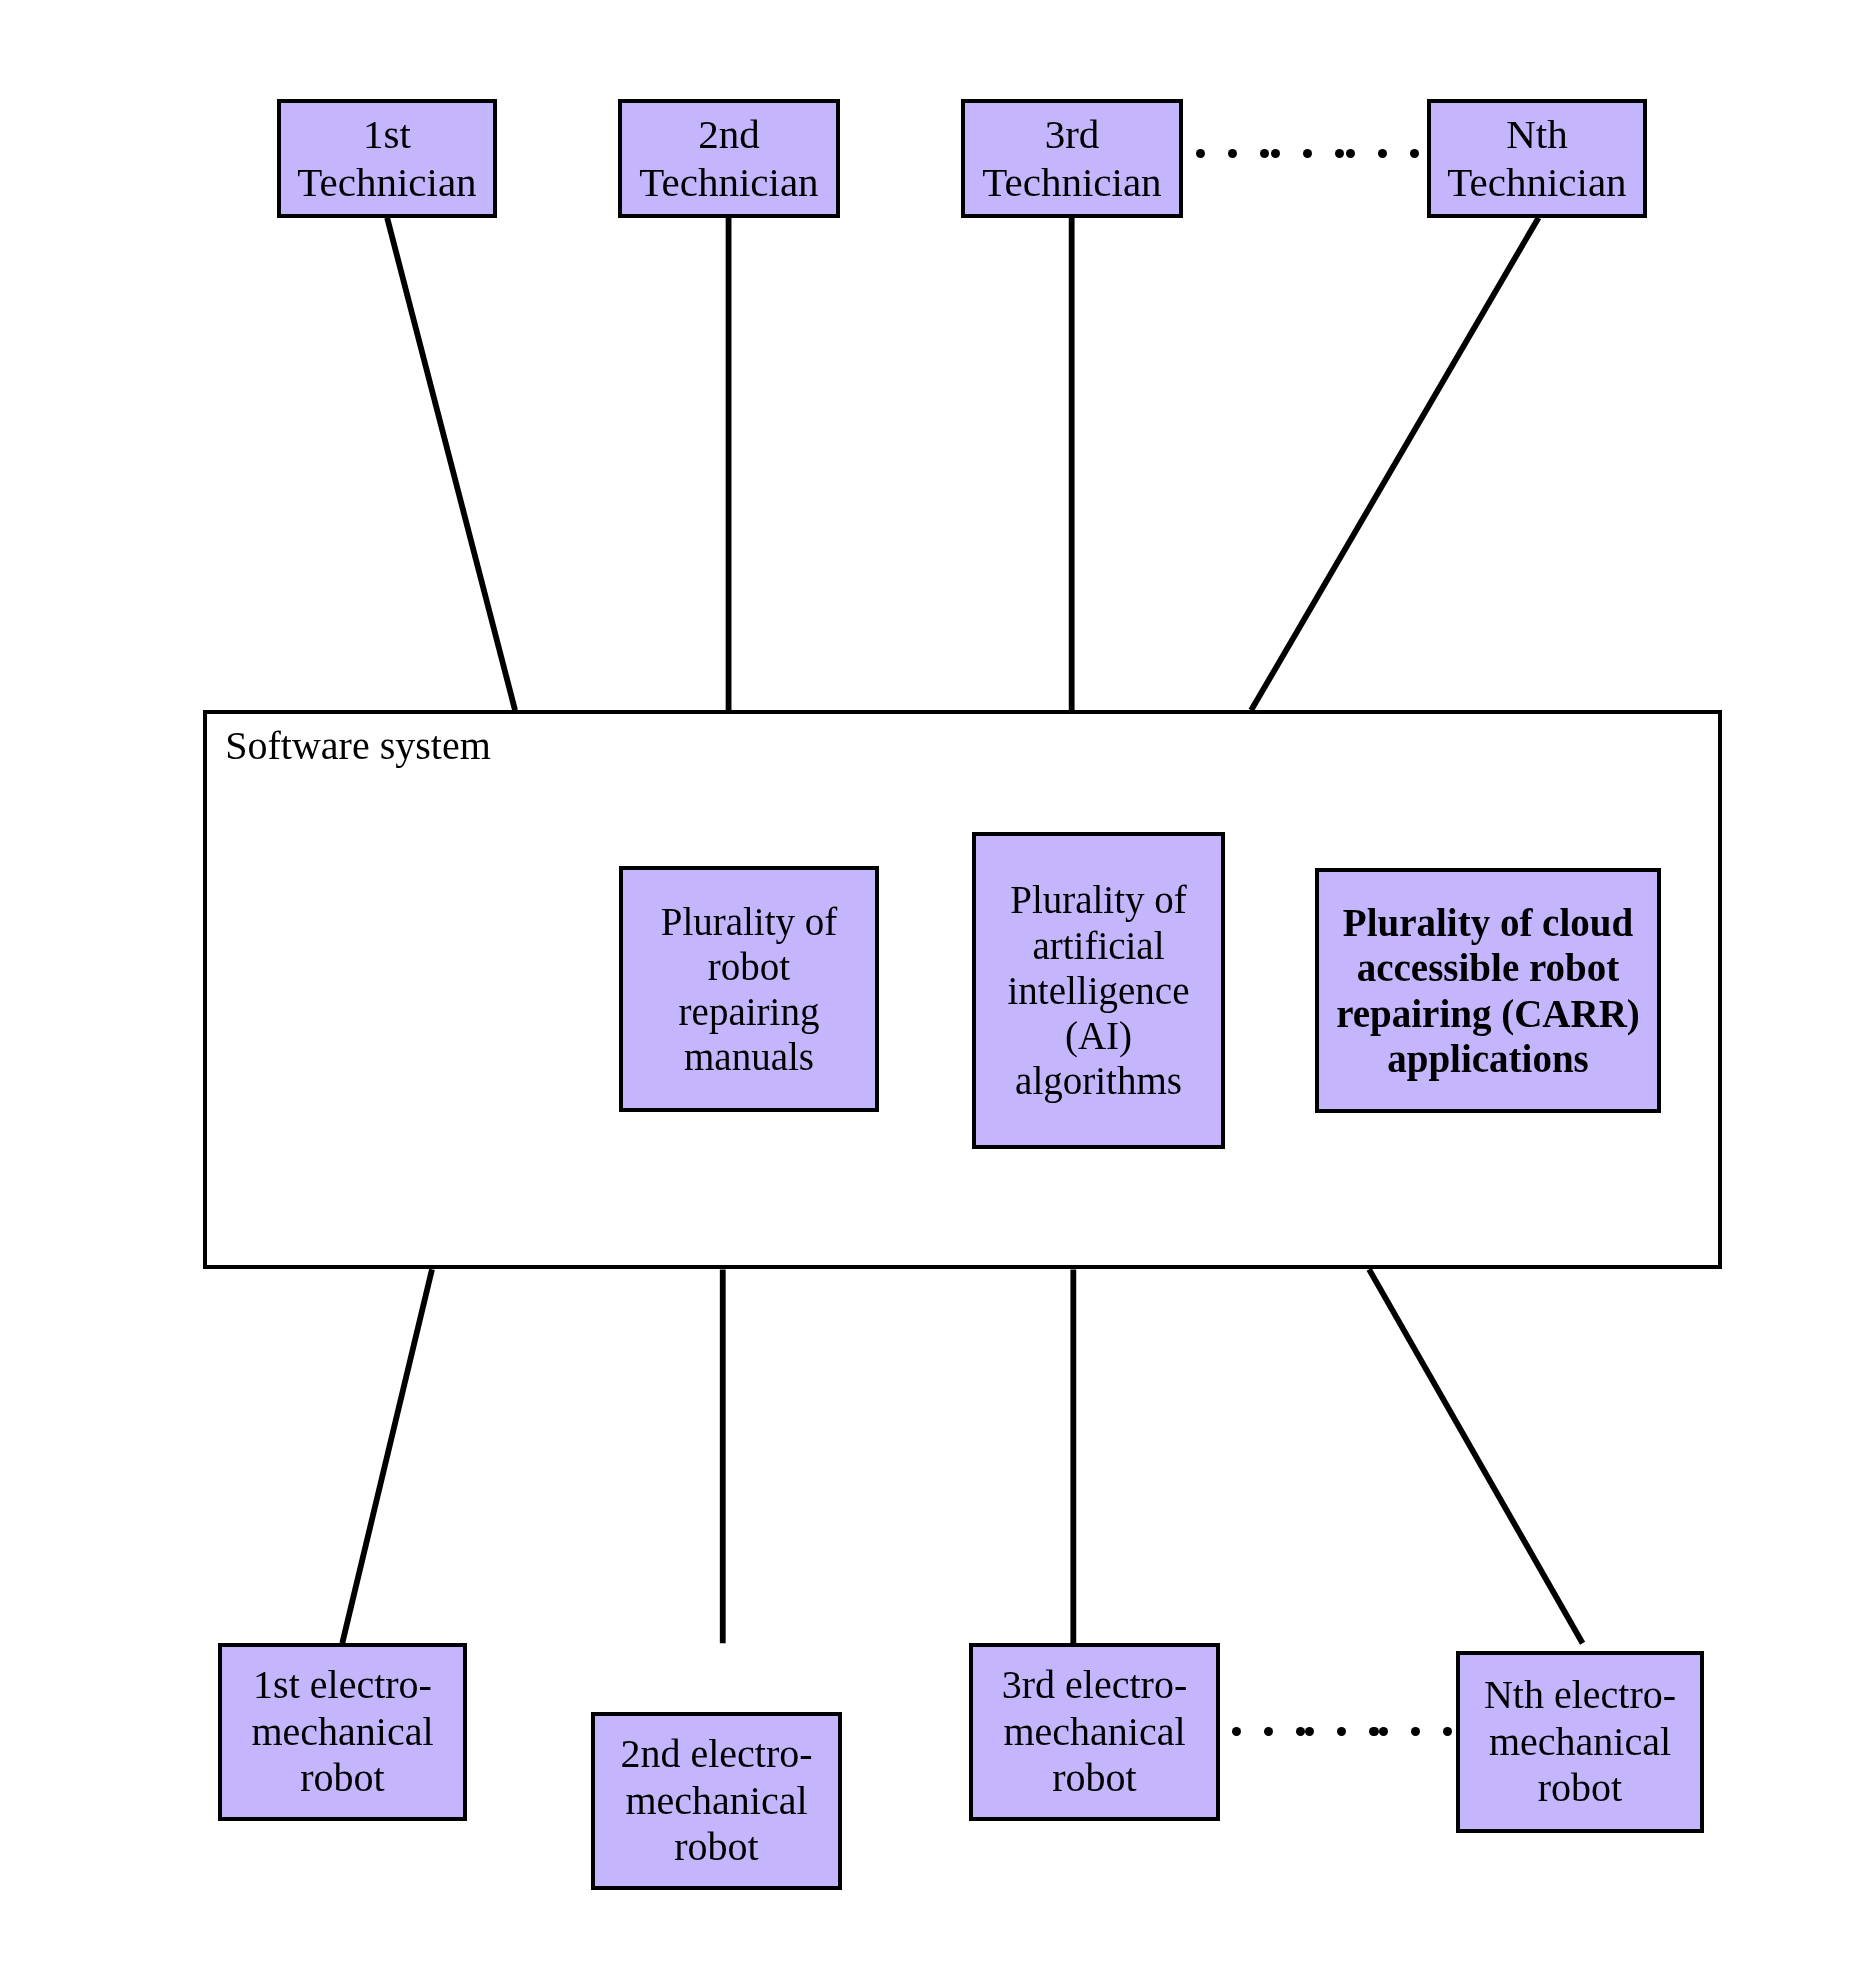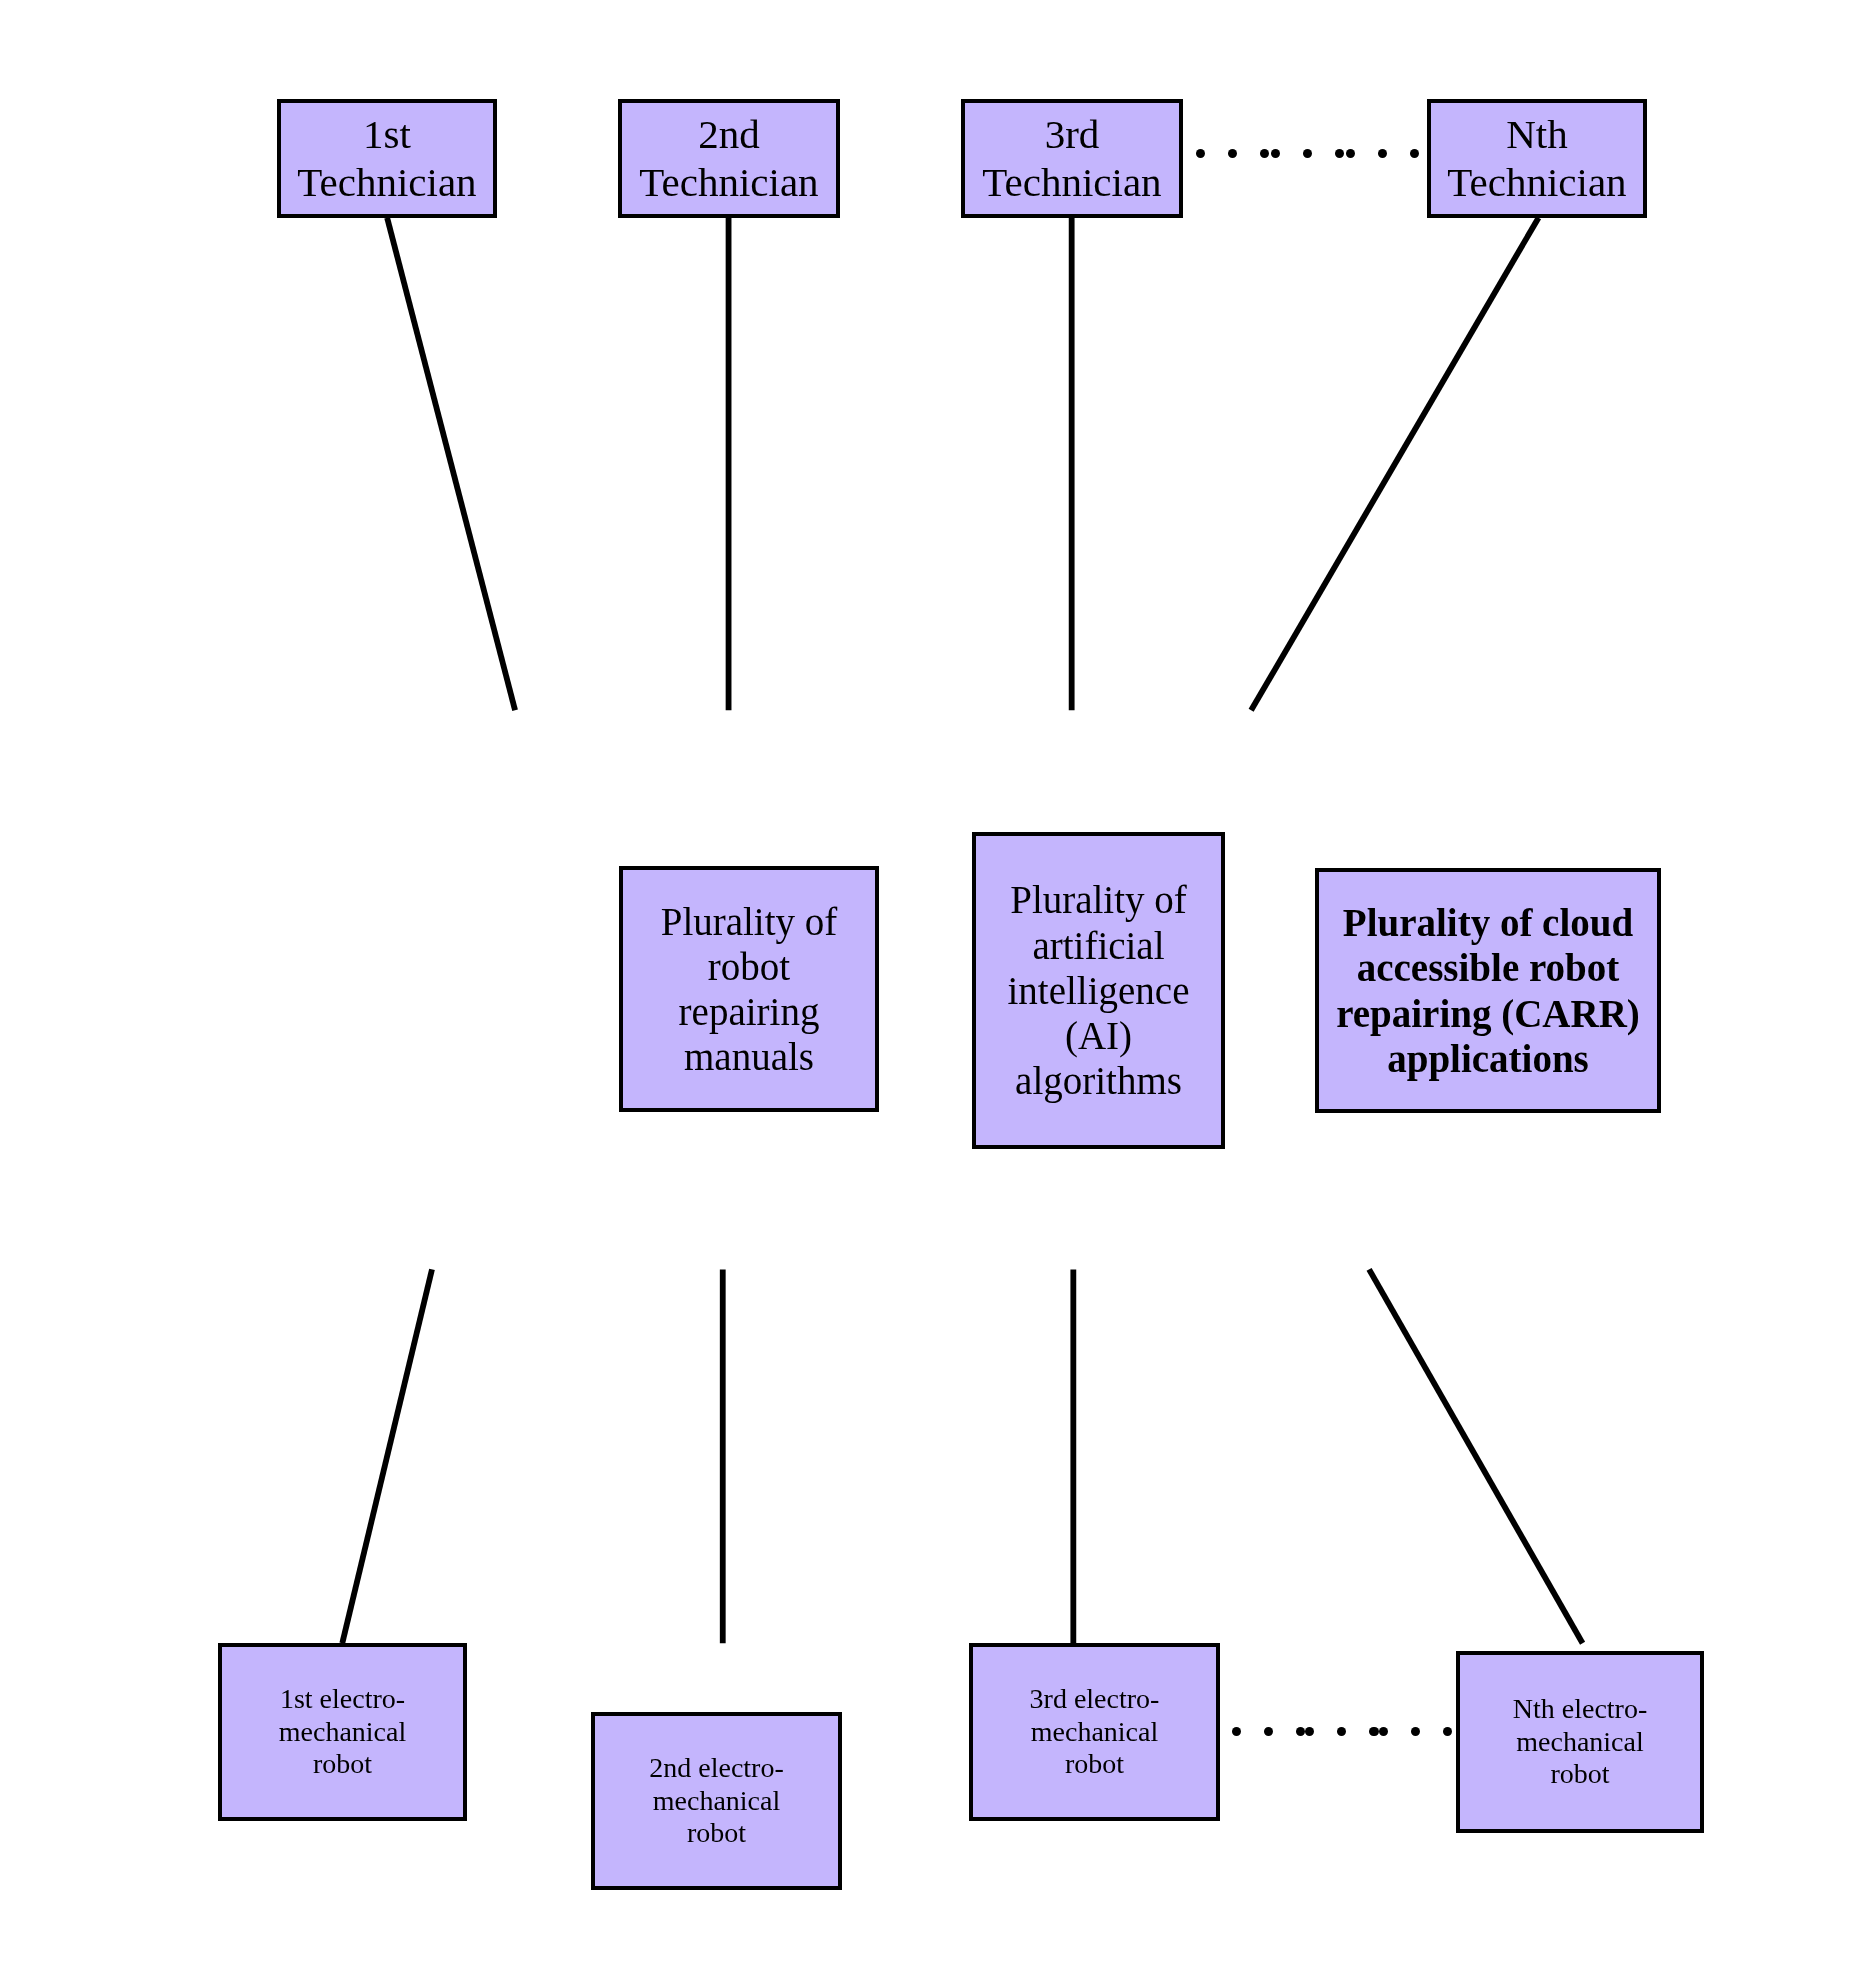--- a/index.html
+++ b/index.html
@@ -34,21 +34,21 @@
     text-align: center;
     line-height: 1.16;
     font-size: 39px;
     padding: 0 5px;
     white-space: pre-line;
   }
   .node.tech {
     font-size: 41px;
   }
   .node.robot {
-    font-size: 28px;
+    font-size: 40px;
     font-family: Liberation Serif, serif;
   }
   .node.inner {
     font-size: 39px;
   }
   .container-node {
     position: absolute;
     box-sizing: border-box;
     border: 4.2px solid #000000;
     background: #ffffff;
@@ -115,20 +115,23 @@
       <span class="dot"></span>
       <span class="dot"></span>
     </span>
     <span class="dot-group" style="gap:23px;">
       <span class="dot"></span>
       <span class="dot"></span>
       <span class="dot"></span>
     </span>
   </div>
 
+  <div class="container-node" style="left:203px; top:710px; width:1519px; height:559px;">
+    <div class="container-title">Software system</div>
+  </div>
 
   <div class="node inner" style="left:619px; top:866px; width:260px; height:246px;">Plurality of
 robot
 repairing
 manuals</div>
   <div class="node inner" style="left:972px; top:832px; width:253px; height:317px;">Plurality of
 artificial
 intelligence
 (AI)
 algorithms</div>

